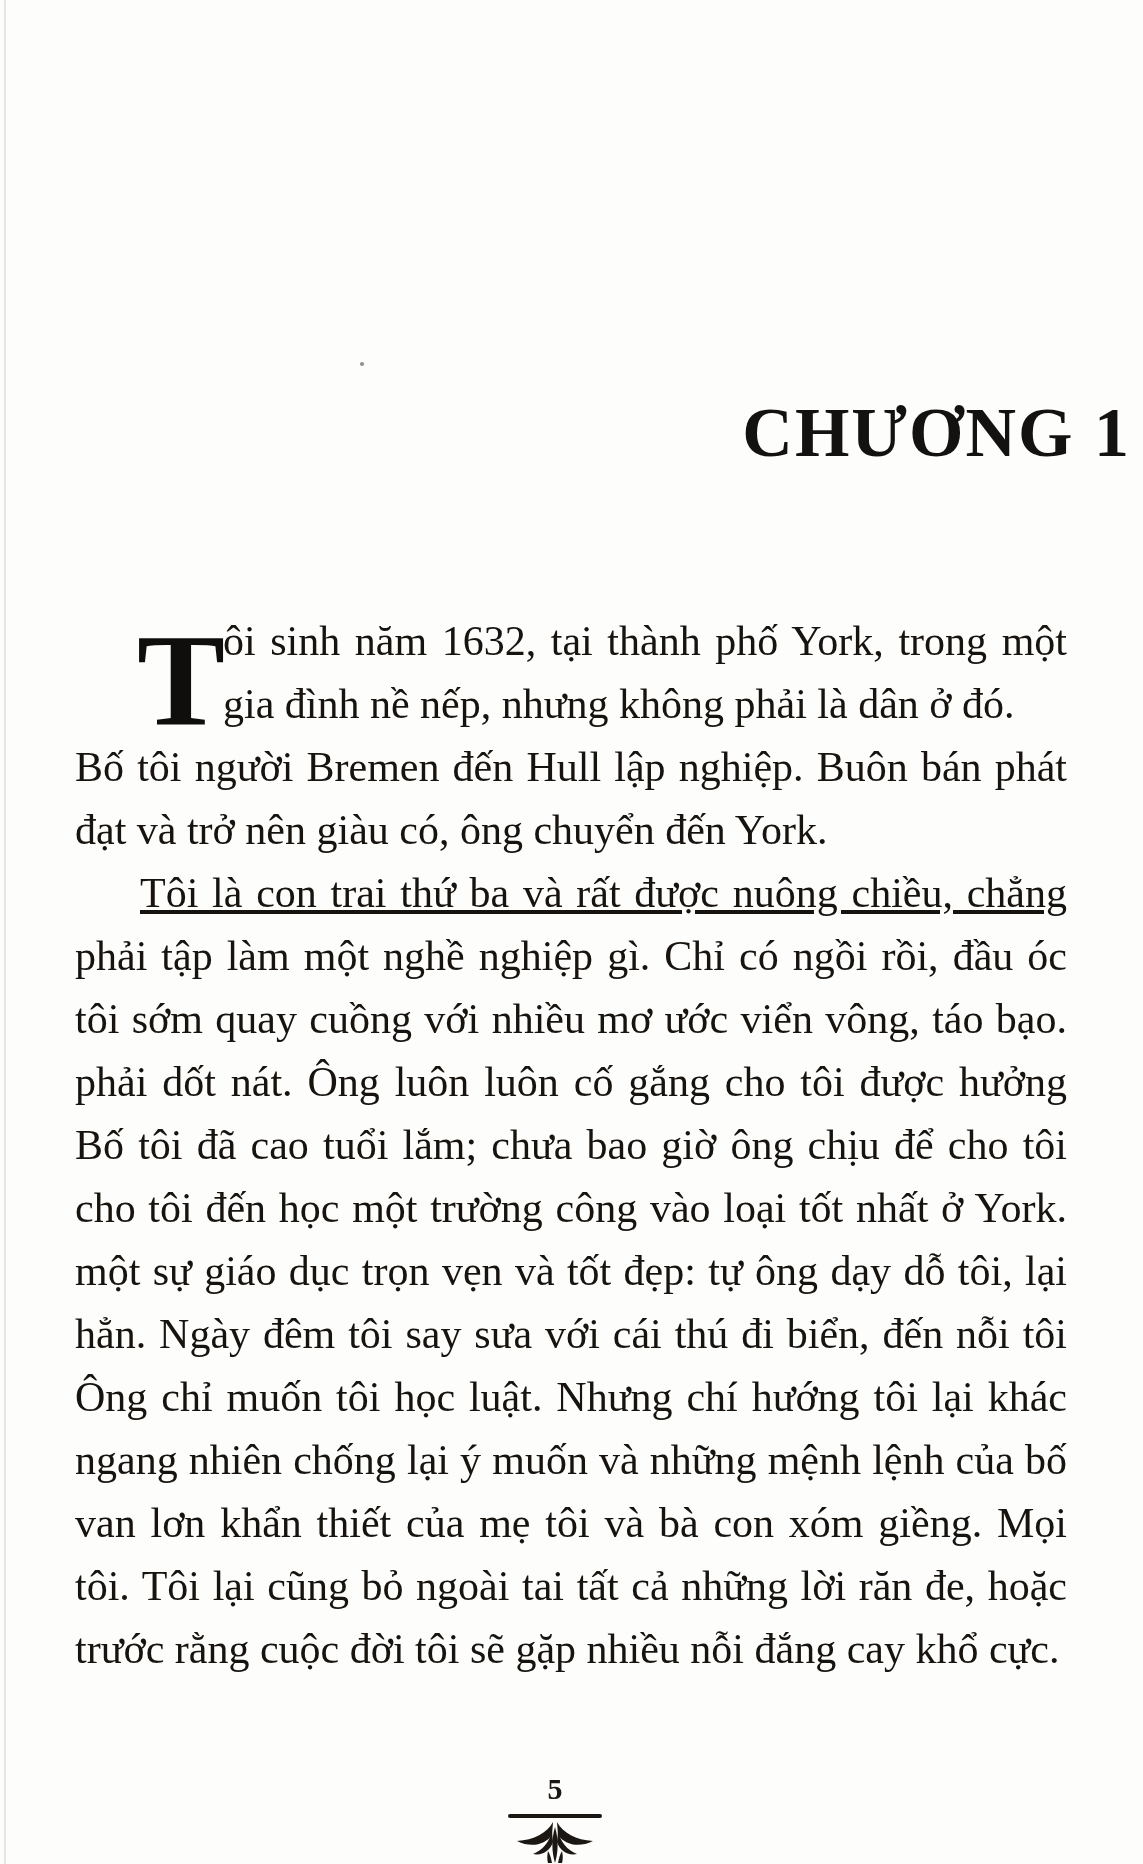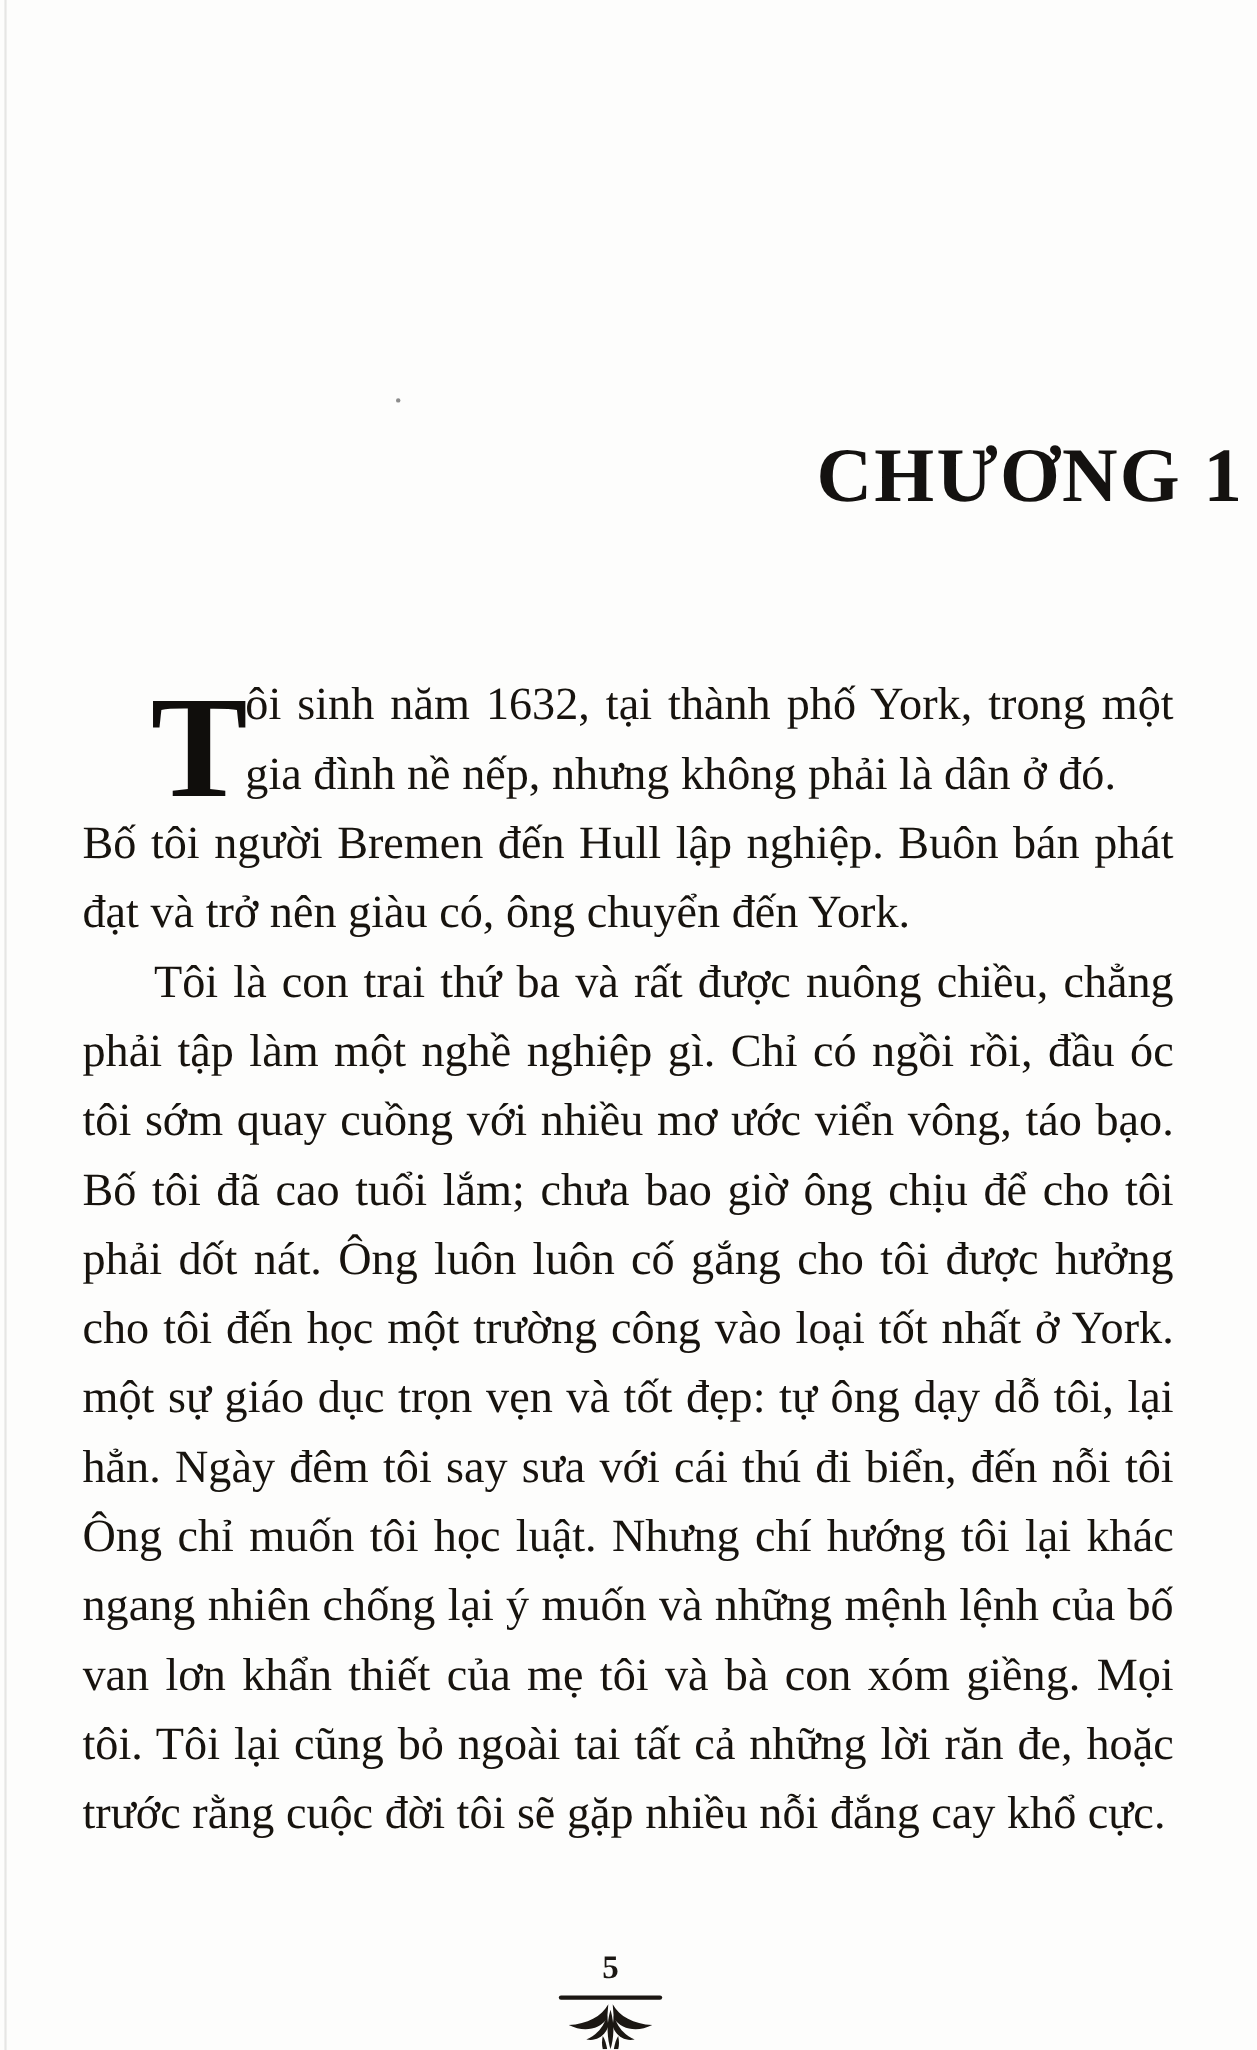--- a/index.html
+++ b/index.html
@@ -48,21 +48,21 @@
     height: 63px; line-height: 63px;
     font-size: 42px;
     color: #17130e;
     text-align: justify;
     -moz-text-align-last: justify;
     text-align-last: justify;
     overflow: hidden;
     white-space: normal;
   }
   .line.dc { padding-left: 148px; }
-  .line.indent { text-indent: 65px; }
+  .line.indent { text-indent: 65px; text-decoration: underline; }
   .line.para-end { text-align-last: left; -moz-text-align-last: left; }
   .footer {
     position: absolute; left: 490px; top: 1772px;
     width: 130px;
     text-align: center;
   }
   .page-num {
     font-size: 30px; line-height: 34px;
     font-weight: bold;
     color: #1b1713;
@@ -88,22 +88,22 @@
 
   <div class="body-text">
     <span class="drop-cap">T</span>
     <div class="line dc">ôi sinh năm 1632, tại thành phố York, trong một</div>
     <div class="line dc para-end">gia đình nề nếp, nhưng không phải là dân ở đó.</div>
     <div class="line">Bố tôi người Bremen đến Hull lập nghiệp. Buôn bán phát</div>
     <div class="line para-end">đạt và trở nên giàu có, ông chuyển đến York.</div>
     <div class="line indent">Tôi là con trai thứ ba và rất được nuông chiều, chẳng</div>
     <div class="line">phải tập làm một nghề nghiệp gì. Chỉ có ngồi rồi, đầu óc</div>
     <div class="line">tôi sớm quay cuồng với nhiều mơ ước viển vông, táo bạo.</div>
+    <div class="line">phải dốt nát. Ông luôn luôn cố gắng cho tôi được hưởng</div>
     <div class="line">Bố tôi đã cao tuổi lắm; chưa bao giờ ông chịu để cho tôi</div>
-    <div class="line">phải dốt nát. Ông luôn luôn cố gắng cho tôi được hưởng</div>
     <div class="line">cho tôi đến học một trường công vào loại tốt nhất ở York.</div>
     <div class="line">một sự giáo dục trọn vẹn và tốt đẹp: tự ông dạy dỗ tôi, lại</div>
     <div class="line">hẳn. Ngày đêm tôi say sưa với cái thú đi biển, đến nỗi tôi</div>
     <div class="line">Ông chỉ muốn tôi học luật. Nhưng chí hướng tôi lại khác</div>
     <div class="line">ngang nhiên chống lại ý muốn và những mệnh lệnh của bố</div>
     <div class="line">van lơn khẩn thiết của mẹ tôi và bà con xóm giềng. Mọi</div>
     <div class="line">tôi. Tôi lại cũng bỏ ngoài tai tất cả những lời răn đe, hoặc</div>
     <div class="line para-end">trước rằng cuộc đời tôi sẽ gặp nhiều nỗi đắng cay khổ cực.</div>
   </div>
 

